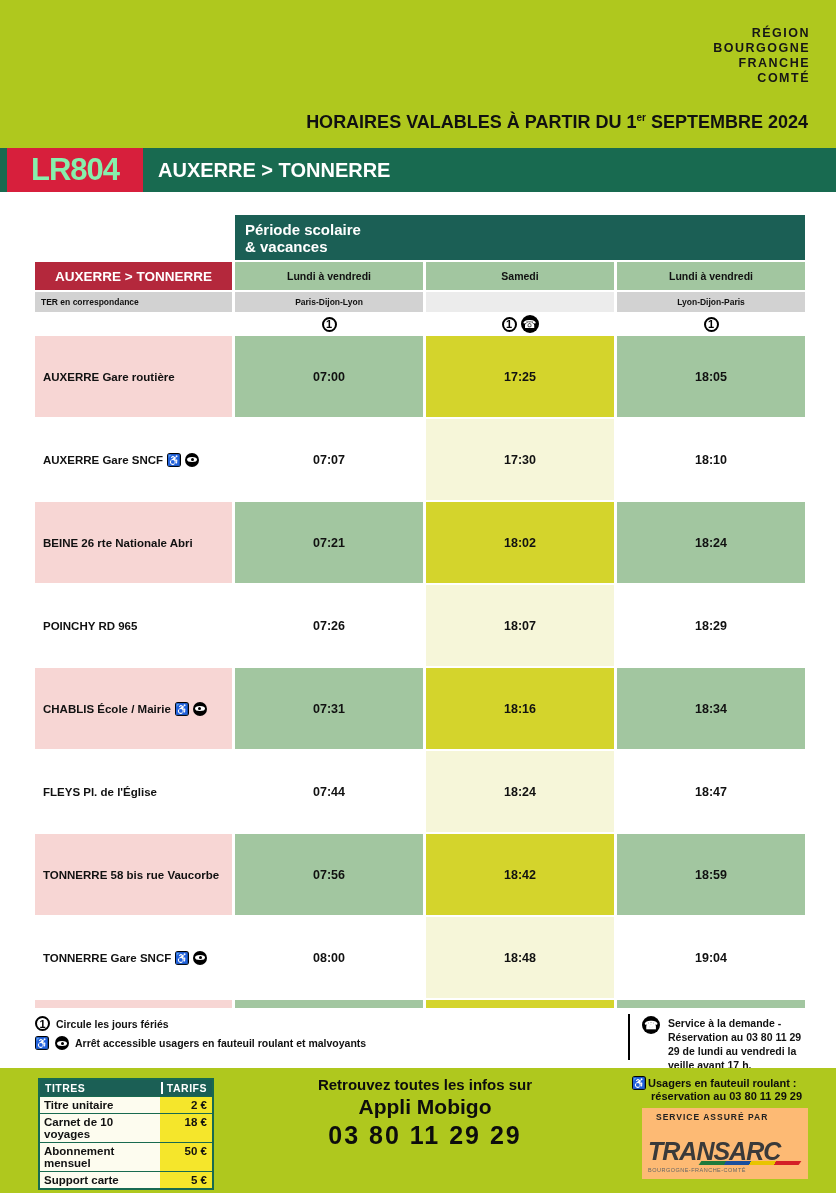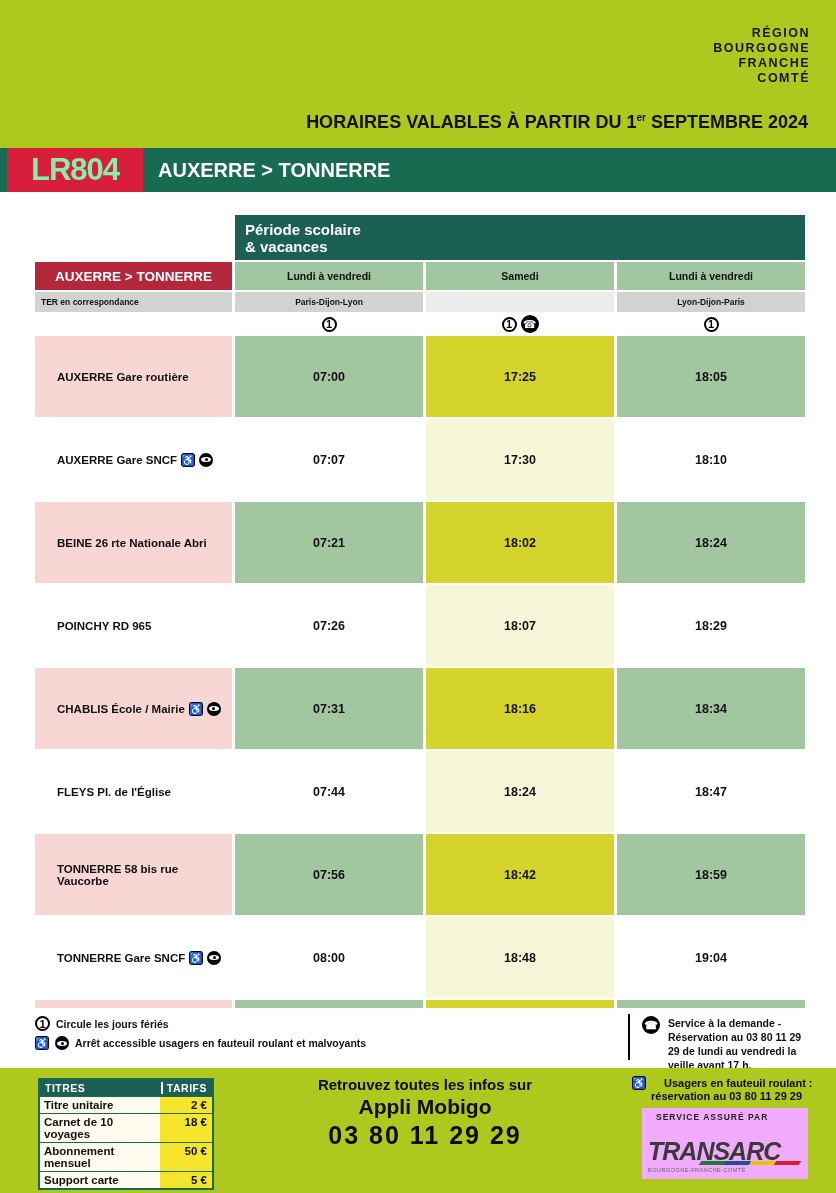--- a/index.html
+++ b/index.html
@@ -27,21 +27,21 @@
         column-gap:3px; row-gap:2px; }
   .cell { display:flex; align-items:center; justify-content:center; }
   .spacer { background:transparent; }
   .period { grid-column:2/5; background:#1B5F55; color:#fff; font-weight:bold; font-size:15px; line-height:17px; justify-content:flex-start; padding-left:10px; }
   .dir { background:#B4283C; color:#fff; font-weight:bold; font-size:13.5px; }
   .dayhead { background:#A2C6A0; color:#111; font-weight:bold; font-size:10.5px; }
   .terlabel { background:#D2D2D2; color:#111; font-weight:bold; font-size:8.5px; justify-content:flex-start; padding-left:6px; }
   .tercell { background:#D2D2D2; color:#111; font-weight:bold; font-size:8.5px; }
   .tercell.empty { background:#ECECEC; }
   .iconrow { background:#fff; gap:4px; }
-  .stopcell { color:#111; font-weight:bold; font-size:11.5px; justify-content:flex-start; padding-left:22px; text-align:left; gap:4px; }
+  .stopcell { color:#111; font-weight:bold; font-size:11.5px; justify-content:flex-start; padding-left:8px; text-align:left; gap:4px; }
   .timecell { color:#111; font-weight:bold; font-size:12.5px; }
   .r-alt .stopcell { background:#F7D6D4; }
   .r-alt .timecell.c13 { background:#A2C6A0; }
   .r-alt .timecell.c2 { background:#D4D42C; }
   .r-plain .stopcell { background:#fff; }
   .r-plain .timecell.c13 { background:#fff; }
   .r-plain .timecell.c2 { background:#F6F6D9; }
   .partial-pink { background:#F7D6D4; }
   .partial-green { background:#A2C6A0; }
   .partial-yellow { background:#D4D42C; }
@@ -74,23 +74,23 @@
   .tariff-head .th-right { border-left:2px solid #fff; padding-left:4px; }
   .tariff-row { display:flex; border-top:1.5px solid #186A50; align-items:stretch; }
   .tariff-label { flex:1; font-weight:bold; font-size:11.5px; padding:2px 4px; color:#111; }
   .tariff-price { width:52px; background:#F5E62B; font-weight:bold; font-size:11.5px; text-align:right; padding:2px 5px; color:#111; }
   .f-center { position:absolute; left:250px; top:8px; width:350px; text-align:center; color:#0d0d0d; }
   .fc1 { font-weight:bold; font-size:15px; margin-bottom:2px; }
   .fc2 { font-weight:bold; font-size:21px; letter-spacing:0.5px; }
   .fc3 { font-weight:bold; font-size:21px; margin-top:2px; }
   .fc4 { font-weight:bold; font-size:25px; letter-spacing:2px; margin-top:2px; }
   .f-right { position:absolute; left:632px; top:8px; width:186px; color:#0d0d0d; }
-  .fr-line1 { display:flex; align-items:center; gap:18px; font-weight:bold; font-size:11px; }
+  .fr-line1 { display:flex; align-items:center; gap:2px; font-weight:bold; font-size:11px; }
   .fr-line2 { font-weight:bold; font-size:11px; margin-left:19px; }
-  .transarc { margin-top:6px; margin-left:10px; width:166px; background:#f0abfc; padding:4px 6px 6px 6px; }
+  .transarc { margin-top:6px; margin-left:10px; width:166px; background:#fdba74; padding:4px 6px 6px 6px; }
   .tr-service { font-weight:bold; font-size:8.5px; letter-spacing:1px; color:#222; margin-left:8px; }
   .tr-brand { font-weight:bold; font-style:italic; font-size:25px; letter-spacing:-1px; color:#3a3a3a; line-height:26px;margin-top:16px; }
   .tr-swoosh2 { height:4px; width:100px; margin-left:52px; margin-top:-3px; transform:skewX(-35deg); background:linear-gradient(90deg,#1e7a3c 0 25%,#1b4f9c 25% 50%,#e8c400 50% 75%,#d42027 75% 100%); }
   .tr-sub { font-size:5.5px; letter-spacing:0.5px; color:#666; margin-top:2px; }
 </style>
 </head>
 <body>
 
 <div class="page">
 

